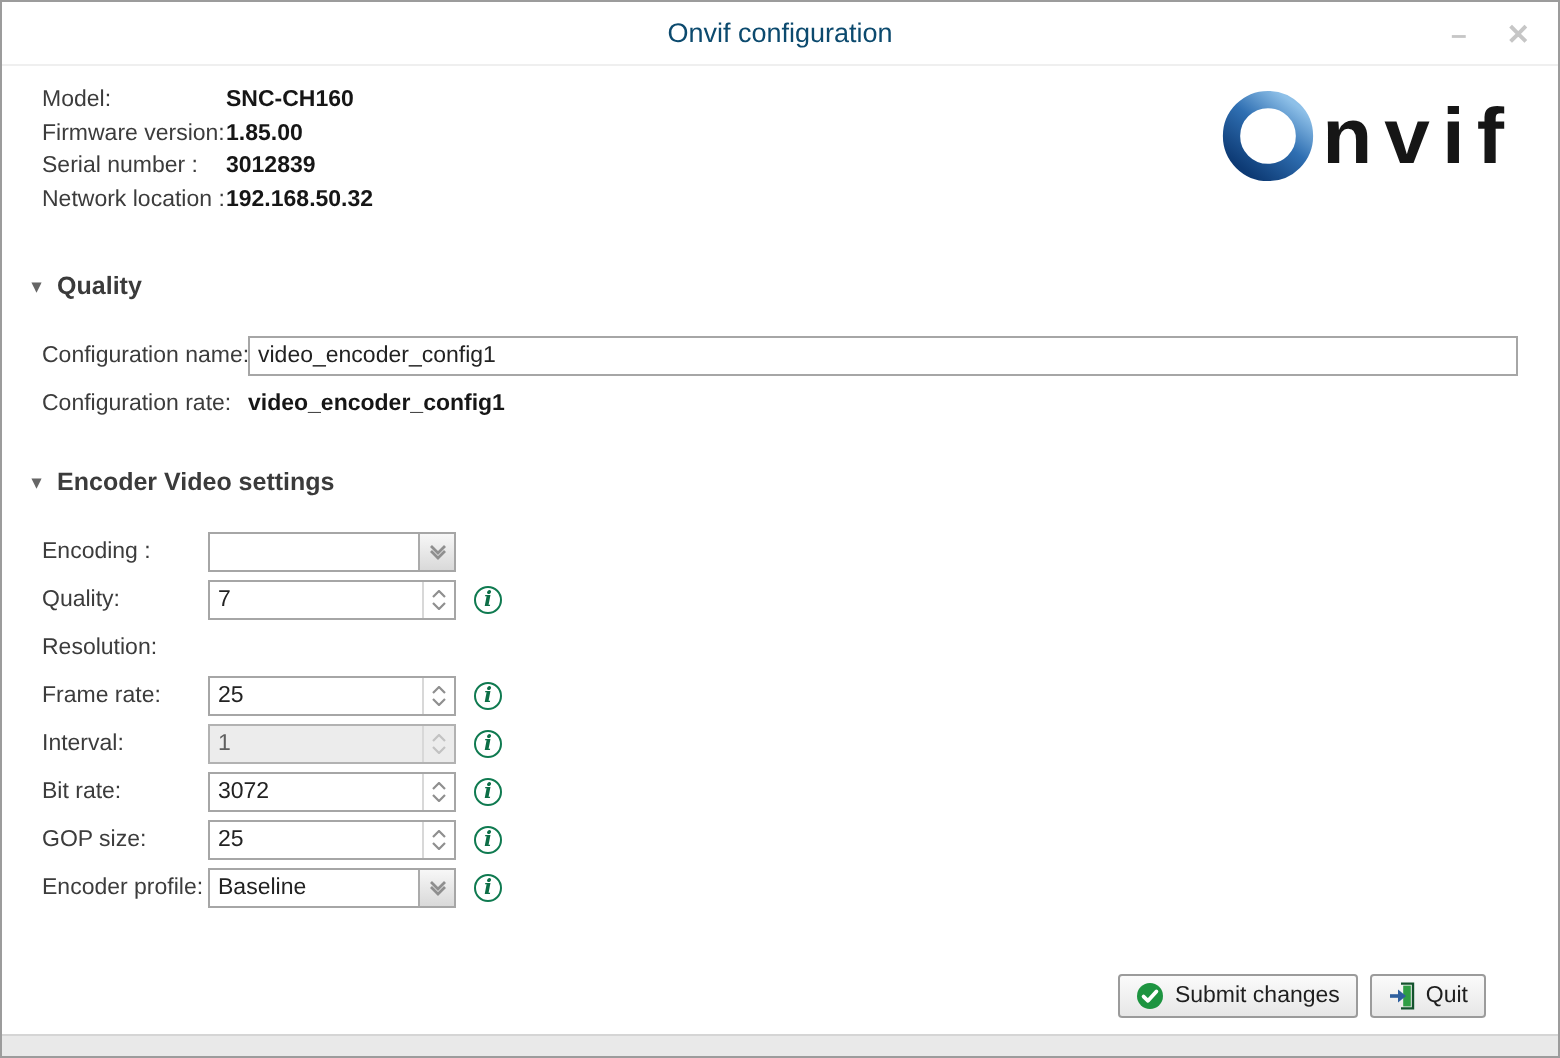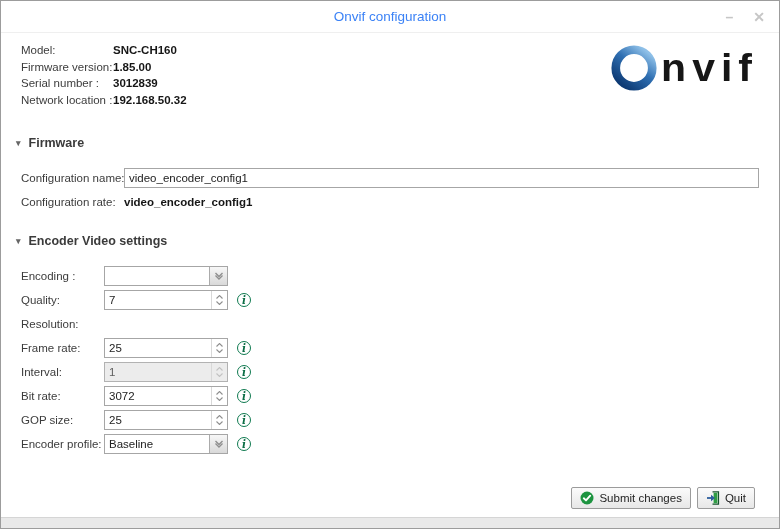--- a/index.html
+++ b/index.html
@@ -3,21 +3,21 @@
 <meta charset="utf-8">
 <style>
   html,body{margin:0;padding:0;}
   body{
     width:780px;height:529px;position:relative;overflow:hidden;
     font-family:"Liberation Sans",sans-serif;font-size:11.5px;color:#3c3c3c;
     background:#fff;border:1px solid #9c9c9c;box-sizing:border-box;
   }
   
   .titlebar{position:absolute;top:0;left:0;right:0;height:31px;border-bottom:1px solid #efefef;}
-  .title{display:block;text-align:center;line-height:31px;color:#3b82f6;font-size:13.5px;}
+  .title{display:block;text-align:center;line-height:31px;color:#0c4a6e;font-size:13.5px;}
   .win-controls{position:absolute;right:14px;top:0;height:31px;display:flex;align-items:center;gap:20px;}
   .win-btn{color:#c6c6c6;font-size:14px;font-weight:bold;line-height:1;cursor:default;}
   
   .device-info{position:absolute;left:20px;top:41px;}
   .info-row{display:flex;height:16.5px;align-items:center;}
   .info-label{width:92px;flex:0 0 92px;white-space:nowrap;}
   .info-value{font-weight:bold;color:#161616;white-space:nowrap;}
   
   .logo{position:absolute;right:21px;top:43px;display:flex;align-items:flex-start;}
   .logo-text{font-size:41px;font-weight:bold;color:#161616;letter-spacing:6px;line-height:48px;margin-left:3px;transform:scaleY(0.96);}
@@ -49,21 +49,21 @@
   .is-disabled .field-value{color:#5f5f5f;}
   .is-disabled .spin{background:transparent;}
   .is-disabled .spin svg path{stroke:#c2c2c2;}
   .info-icon{
     margin-left:9px;width:14px;height:14px;flex:0 0 14px;border-radius:50%;
     border:1.4px solid #0f7a50;color:#0c6e46;box-sizing:border-box;
     display:flex;align-items:center;justify-content:center;
     font-family:"DejaVu Serif",serif;font-style:italic;font-weight:bold;font-size:10.5px;line-height:1;cursor:default;
   }
   
-  .btn-row{position:absolute;top:486px;right:24px;display:flex;gap:6px;}
+  .btn-row{position:absolute;top:486px;right:36px;display:flex;gap:6px;}
   .btn{
     height:22px;display:flex;align-items:center;gap:5px;padding:0 8px;
     background:linear-gradient(#fbfbfb,#e7e7e7);border:1px solid #9b9b9b;border-radius:2px;
     font-family:"Liberation Sans",sans-serif;font-size:11.5px;color:#1f1f1f;cursor:default;
   }
   
   .footer-bar{position:absolute;left:0;right:0;bottom:0;height:10px;background:#e9e9e9;border-top:1px solid #d5d5d5;}
 </style>
 </head>
 <body>
@@ -107,21 +107,21 @@
         <stop offset="1" stop-color="#0d3a74"></stop>
       </linearGradient>
     </defs>
     <circle cx="25" cy="25" r="19" fill="none" stroke="url(#ringg)" stroke-width="9"></circle>
   </svg>
   <span class="logo-text">nvif</span>
 </div>
 
 <div class="section-h hdr-general">
   <span class="tri">▾</span>
-  <span>Firmware</span>
+  <span>Quality</span>
 </div>
 <span class="cfg-name-label">Configuration name:</span>
 <input class="cfg-name-input" type="text" value="video_encoder_config1" style="">
 <span class="cfg-token-label">Configuration rate:</span>
 <span class="cfg-token-value">video_encoder_config1</span>
 
 <div class="section-h hdr-encoder">
   <span class="tri">▾</span>
   <span>Encoder Video settings</span>
 </div>

